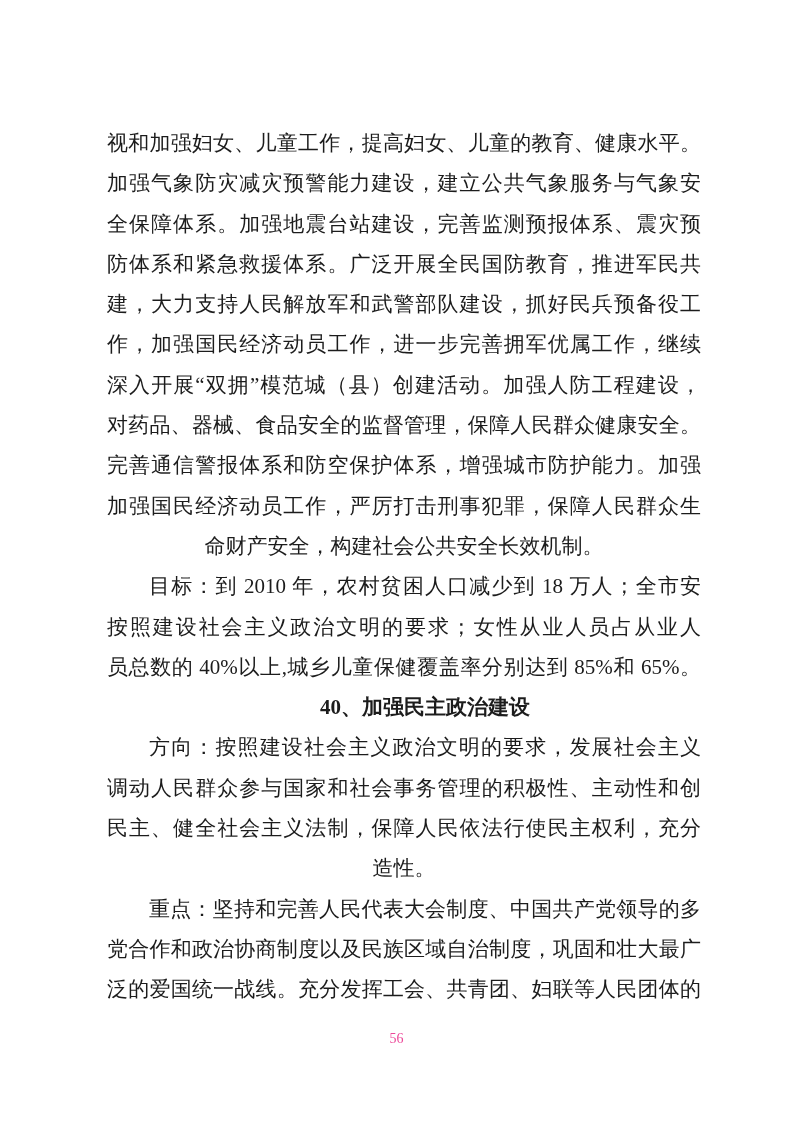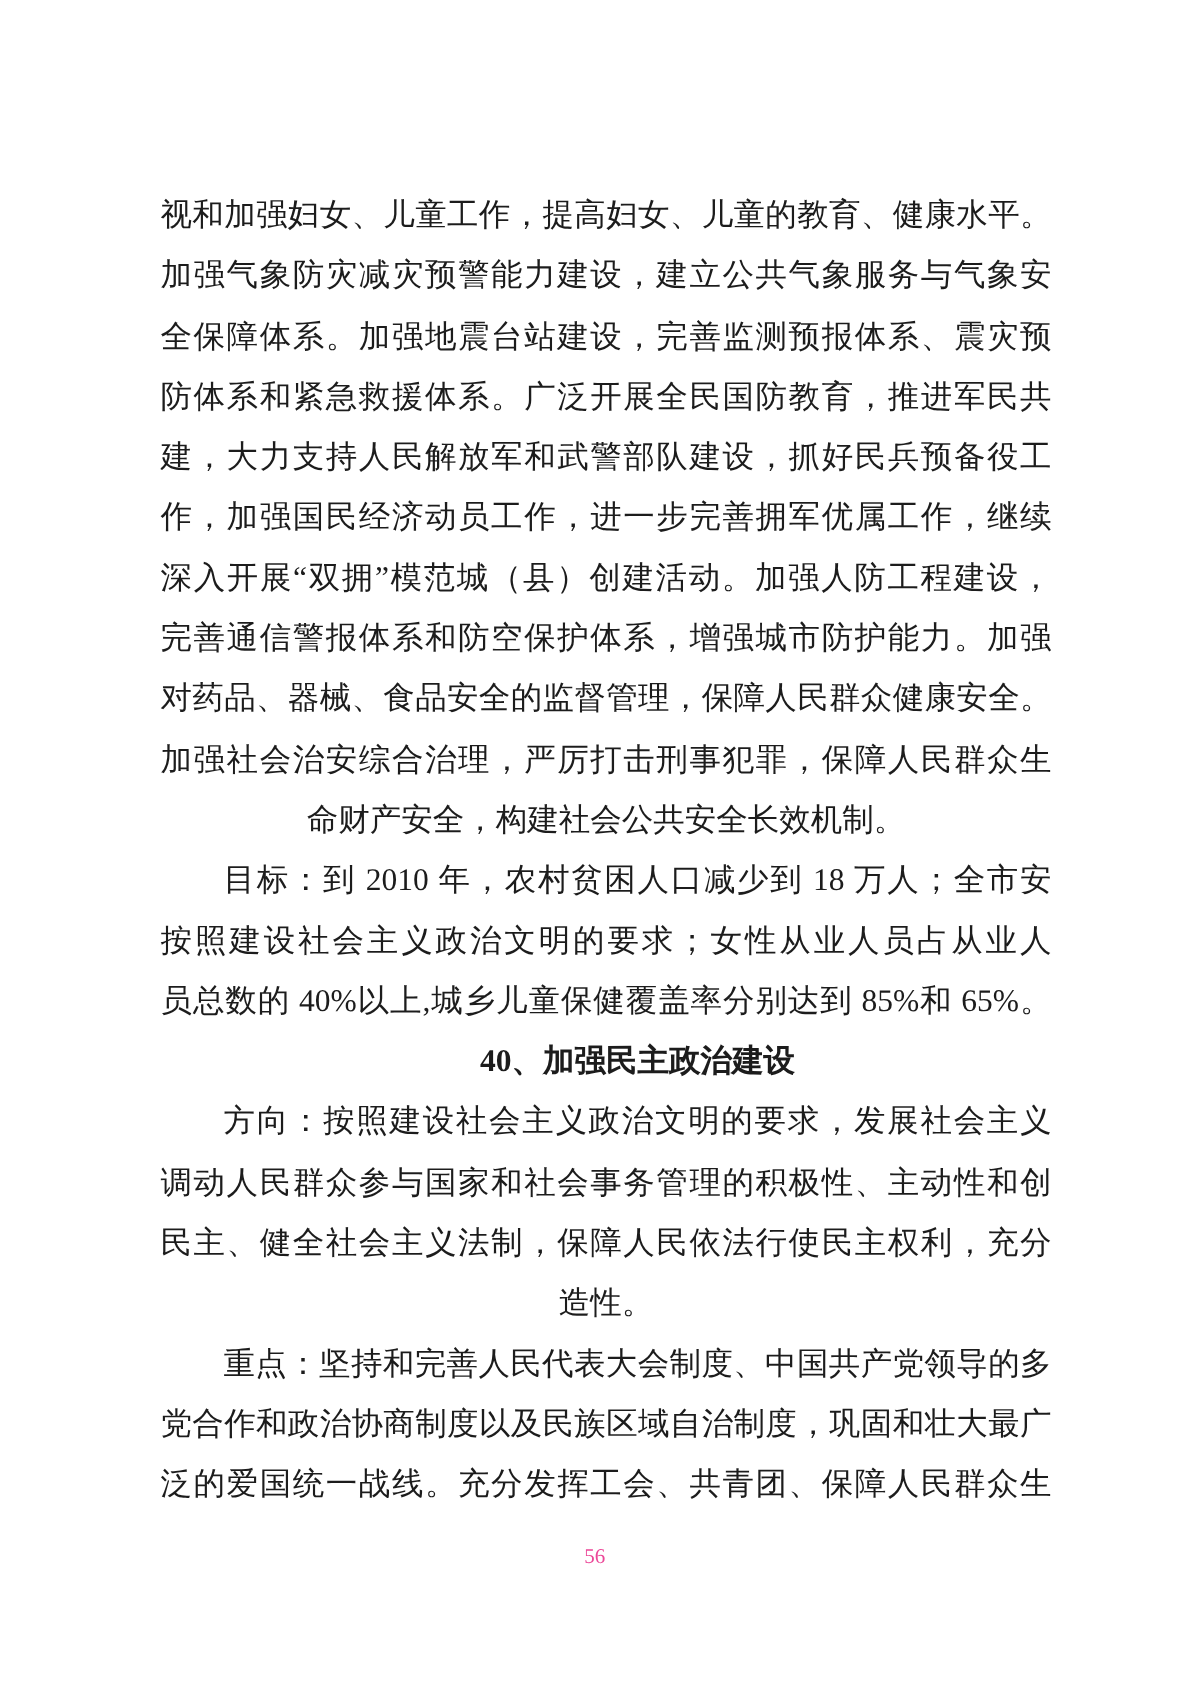--- a/index.html
+++ b/index.html
@@ -57,30 +57,30 @@
 
 <div class="page">
   <div class="body-text">
       <div class="line stretch">视和加强妇女、儿童工作，提高妇女、儿童的教育、健康水平。</div>
       <div class="line stretch">加强气象防灾减灾预警能力建设，建立公共气象服务与气象安</div>
       <div class="line stretch">全保障体系。加强地震台站建设，完善监测预报体系、震灾预</div>
       <div class="line stretch">防体系和紧急救援体系。广泛开展全民国防教育，推进军民共</div>
       <div class="line stretch">建，大力支持人民解放军和武警部队建设，抓好民兵预备役工</div>
       <div class="line stretch">作，加强国民经济动员工作，进一步完善拥军优属工作，继续</div>
       <div class="line stretch">深入开展“双拥”模范城（县）创建活动。加强人防工程建设，</div>
+      <div class="line stretch">对药品、器械、食品安全的监督管理，保障人民群众健康安全。</div>
       <div class="line stretch">完善通信警报体系和防空保护体系，增强城市防护能力。加强</div>
-      <div class="line stretch">对药品、器械、食品安全的监督管理，保障人民群众健康安全。</div>
-      <div class="line stretch">加强社会治安综合治理，严厉打击刑事犯罪，保障人民群众生</div>
+      <div class="line stretch">加强国民经济动员工作，严厉打击刑事犯罪，保障人民群众生</div>
       <div class="line">命财产安全，构建社会公共安全长效机制。</div>
       <div class="line stretch indent">目标：到 2010 年，农村贫困人口减少到 18 万人；全市安</div>
       <div class="line stretch">按照建设社会主义政治文明的要求；女性从业人员占从业人</div>
       <div class="line stretch">员总数的 40%以上,城乡儿童保健覆盖率分别达到 85%和 65%。</div>
       <div class="line indent bold">40、加强民主政治建设</div>
       <div class="line stretch indent">方向：按照建设社会主义政治文明的要求，发展社会主义</div>
       <div class="line stretch">调动人民群众参与国家和社会事务管理的积极性、主动性和创</div>
       <div class="line stretch">民主、健全社会主义法制，保障人民依法行使民主权利，充分</div>
       <div class="line">造性。</div>
       <div class="line stretch indent">重点：坚持和完善人民代表大会制度、中国共产党领导的多</div>
       <div class="line stretch">党合作和政治协商制度以及民族区域自治制度，巩固和壮大最广</div>
-      <div class="line stretch">泛的爱国统一战线。充分发挥工会、共青团、保障人民群众生</div>
+      <div class="line stretch">泛的爱国统一战线。充分发挥工会、共青团、妇联等人民团体的</div>
     </div>
   <div class="page-number">56</div>
 </div>
 
 </body></html>

